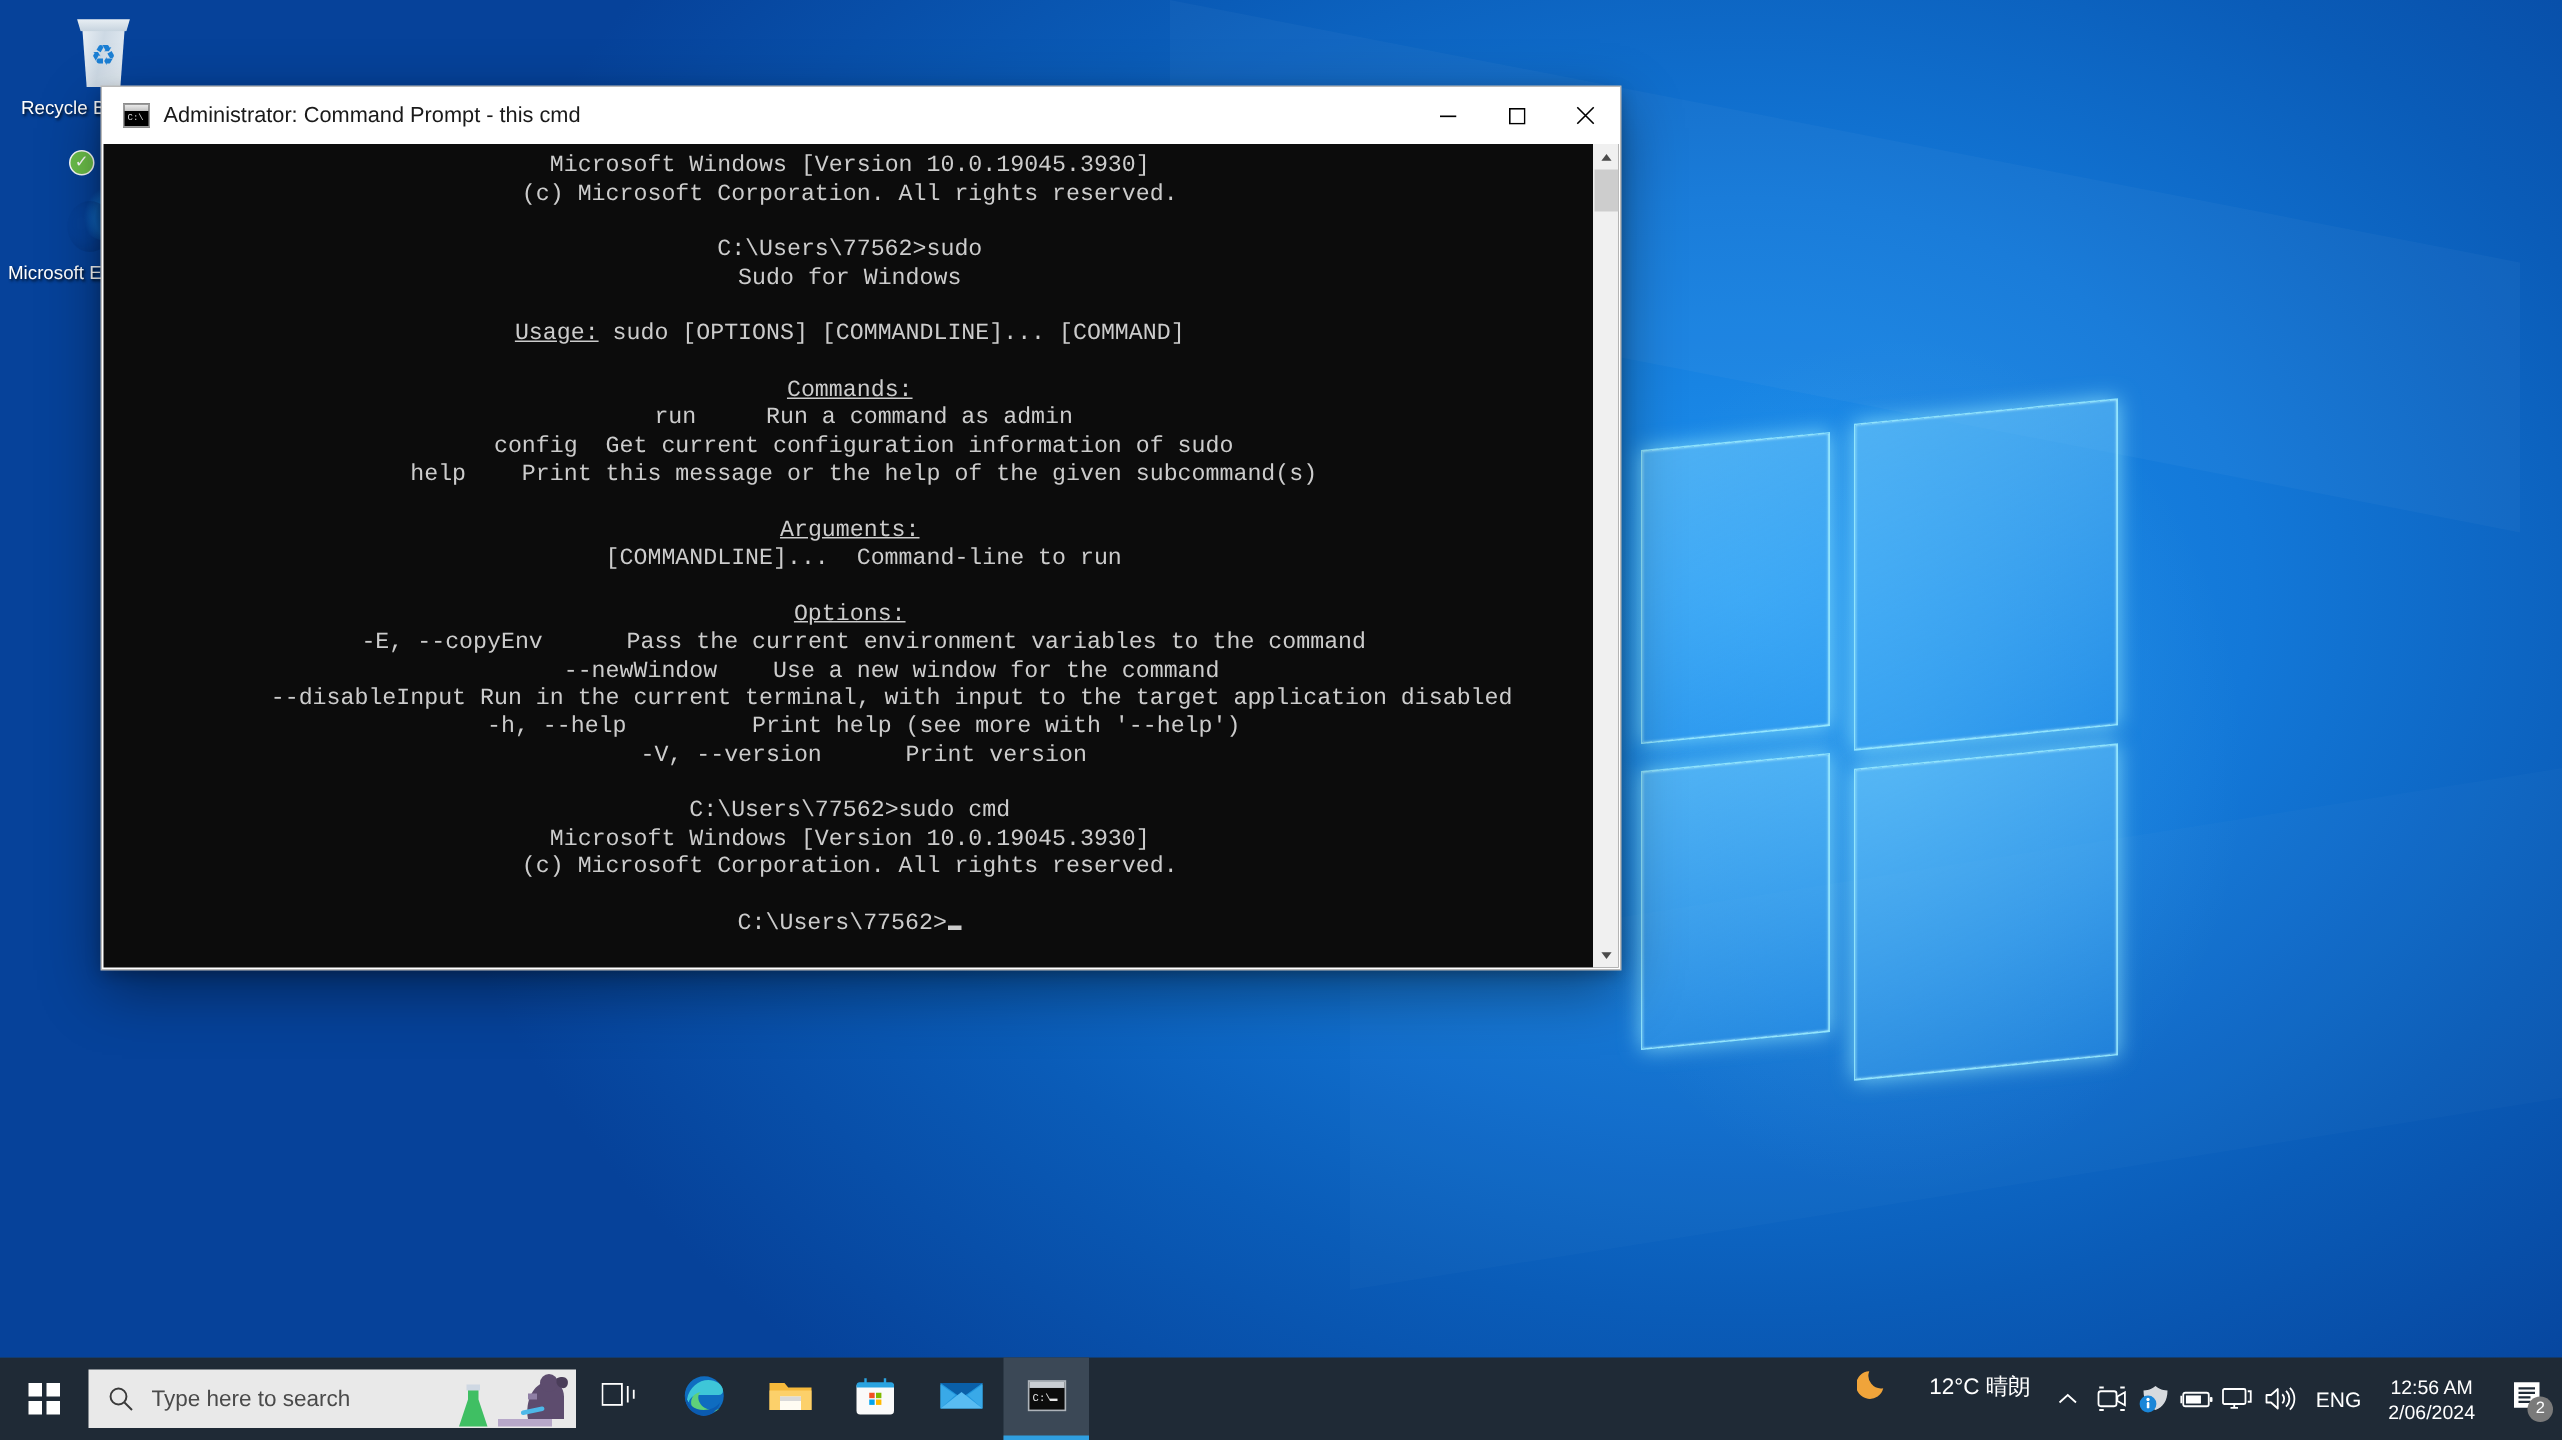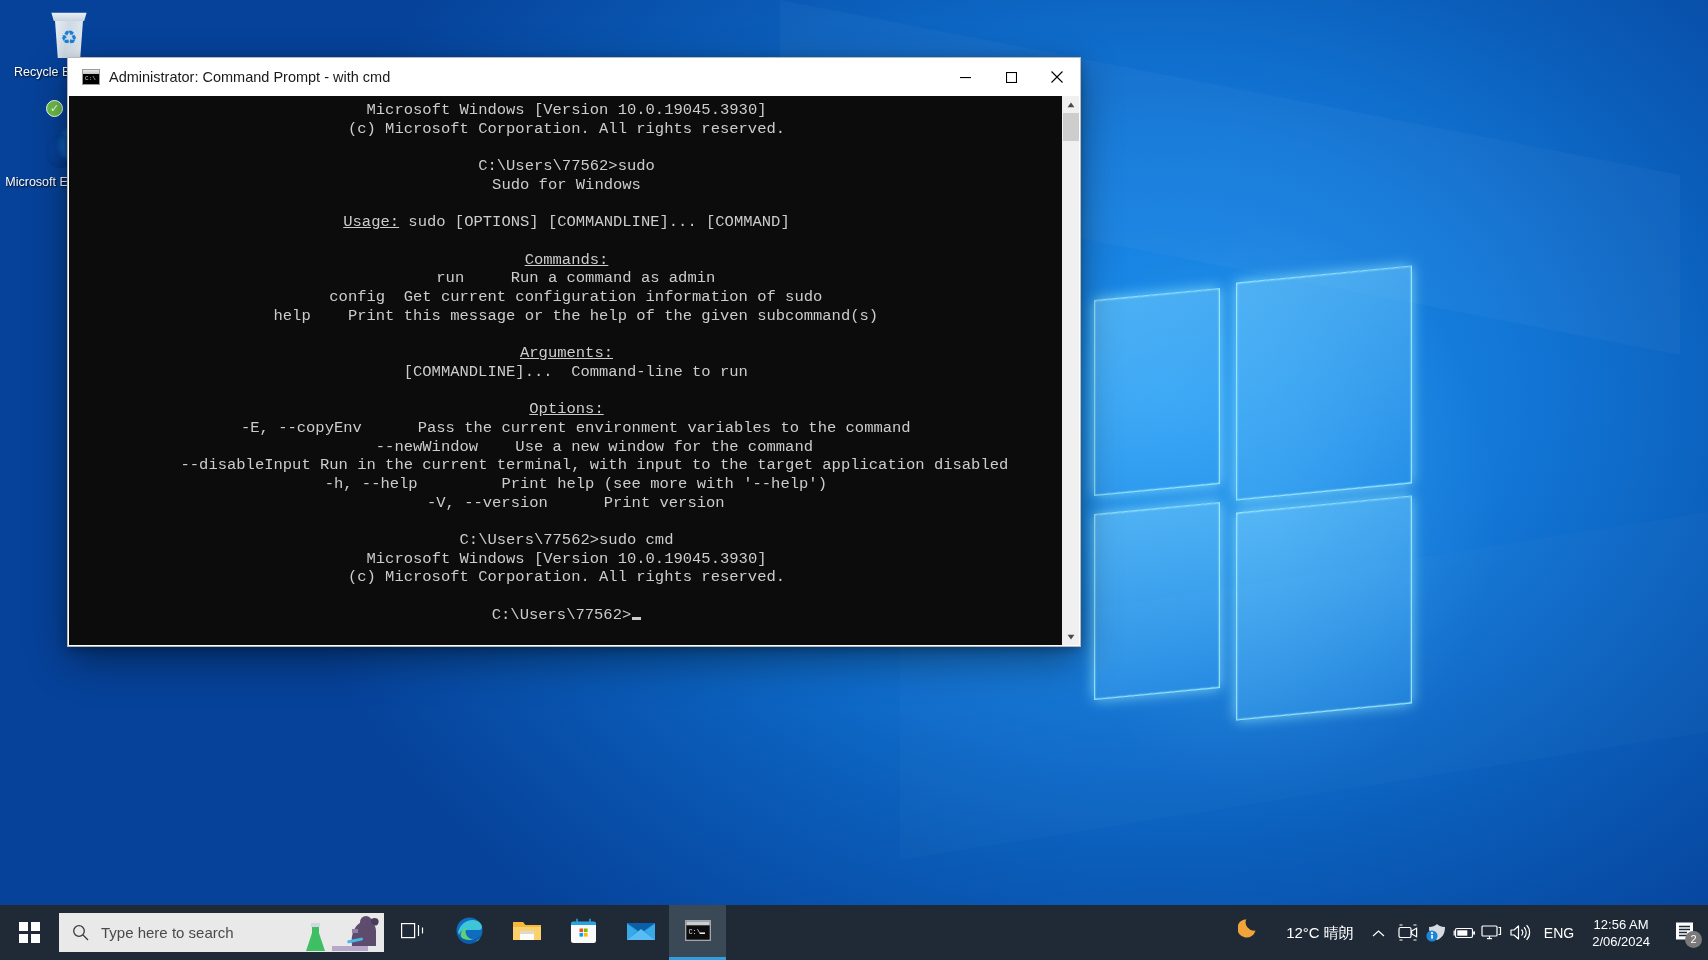--- a/index.html
+++ b/index.html
@@ -176,21 +176,21 @@
   .tb-btn {
     width:57px; height:55px; display:flex; align-items:center; justify-content:center;
     flex:0 0 57px; position:relative;
   }
   .tb-btn.active { background:#3b4856; }
   .tb-btn.active::after {
     content:""; position:absolute; left:0; right:0; bottom:0; height:3px; background:#2f9fe0;
   }
 
   #tray { margin-left:auto; display:flex; align-items:center; height:55px; }
-  #weather { display:flex; align-items:flex-end; gap:24px; padding:0 10px 17px 8px; height:55px; }
+  #weather { display:flex; align-items:center; gap:24px; padding:0 10px 17px 8px; height:55px; }
   #weather-text { font-size:15px; color:#fff; white-space:nowrap; }
   #chevron-up { width:30px; height:55px; display:flex; align-items:center; justify-content:center; }
   .tray-icon { width:28px; height:55px; display:flex; align-items:center; justify-content:center; }
   #lang { padding:4px 10px; height:55px; display:flex; align-items:center; font-size:14px; }
   #clock {
     padding:0 12px 0 8px; height:55px; display:flex; flex-direction:column;
     align-items:center; justify-content:center; font-size:13px; line-height:17px;
   }
   #notif {
     width:46px; height:55px; display:flex; align-items:center; justify-content:center;
@@ -240,21 +240,21 @@
     <span>Microsoft Edge</span>
   </div>
 </div>
 
 <div id="cmd-window">
 
   <div id="titlebar">
     <span id="title-icon">
       <span class="tprompt">C:\</span>
     </span>
-    <span id="title-text">Administrator: Command Prompt - with  cmd</span>
+    <span id="title-text">Administrator: Command Prompt - this  cmd</span>
 
     <div class="wbtn" id="btn-min">
       <svg width="11" height="11" viewBox="0 0 11 11" aria-hidden="true">
         <rect x="0" y="5" width="11" height="1.1" fill="#000"></rect>
       </svg>
     </div>
     <div class="wbtn" id="btn-max">
       <svg width="11" height="11" viewBox="0 0 11 11" aria-hidden="true">
         <rect x="0.5" y="0.5" width="10" height="10" fill="none" stroke="#000" stroke-width="1.1"></rect>
       </svg>

